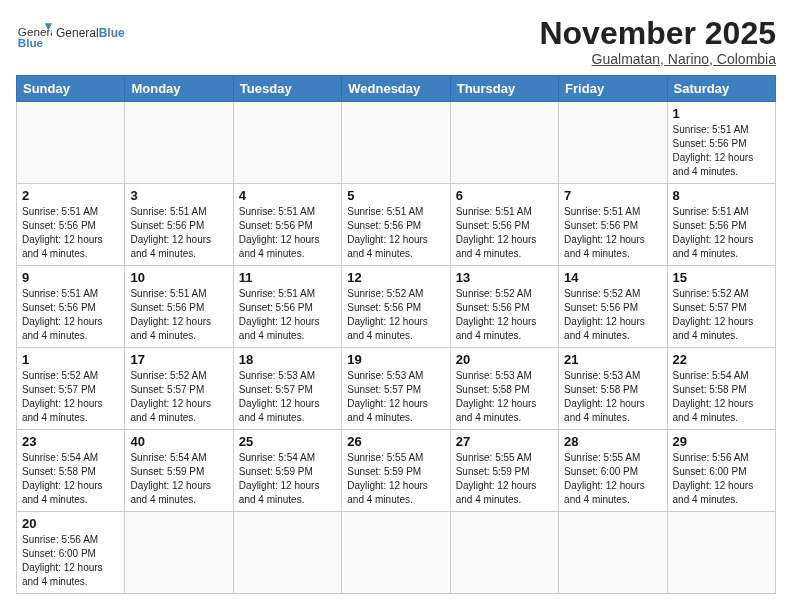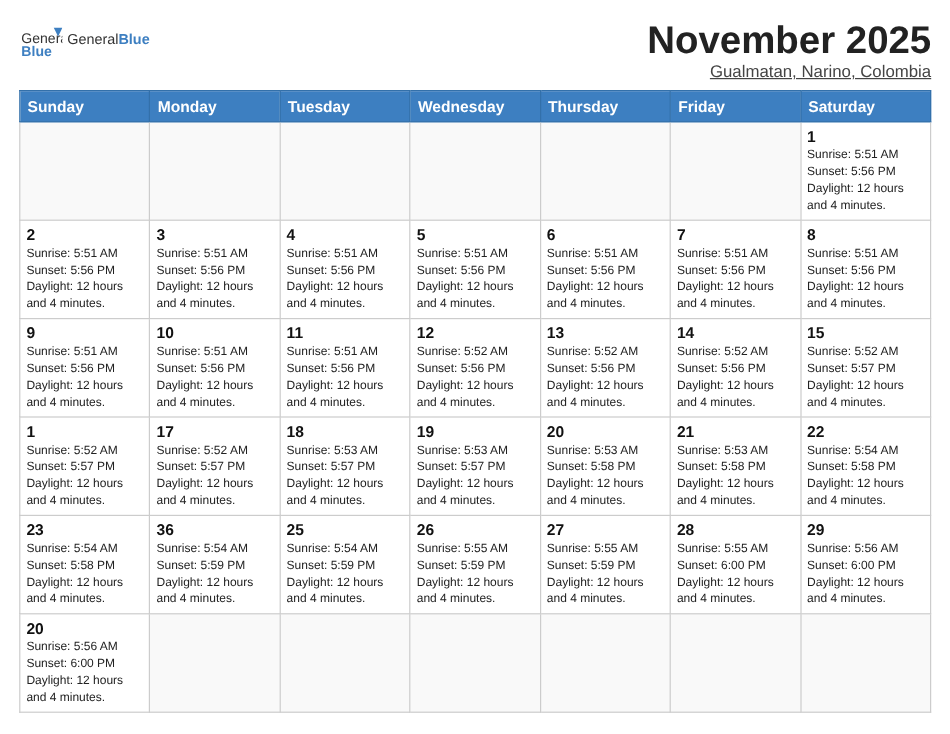--- a/index.html
+++ b/index.html
@@ -267,21 +267,21 @@
         </td>
       </tr>
       <tr class="week-row">
         <td class="has-data">
           <span class="day-num">23</span>
           <div class="day-info" style="white-space: pre-wrap;">Sunrise: 5:54 AM
 Sunset: 5:58 PM
 Daylight: 12 hours and 4 minutes.</div>
         </td>
         <td class="has-data">
-          <span class="day-num">36</span>
+          <span class="day-num">40</span>
           <div class="day-info" style="white-space: pre-wrap;">Sunrise: 5:54 AM
 Sunset: 5:59 PM
 Daylight: 12 hours and 4 minutes.</div>
         </td>
         <td class="has-data">
           <span class="day-num">25</span>
           <div class="day-info" style="white-space: pre-wrap;">Sunrise: 5:54 AM
 Sunset: 5:59 PM
 Daylight: 12 hours and 4 minutes.</div>
         </td>

